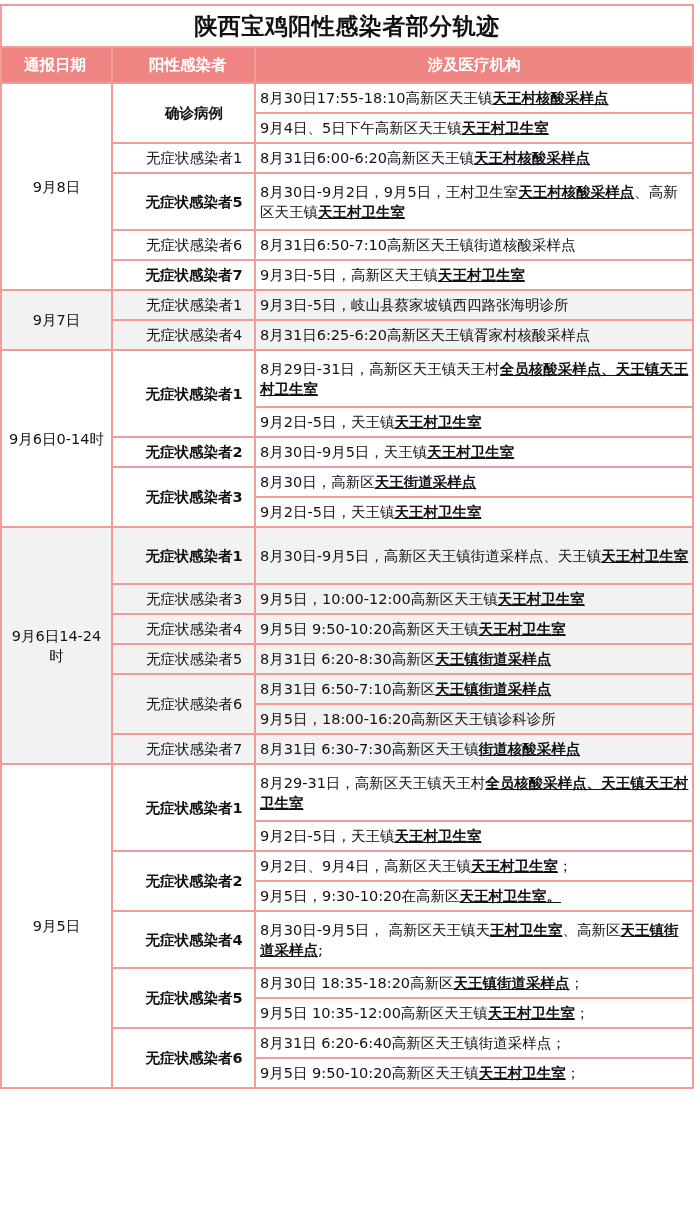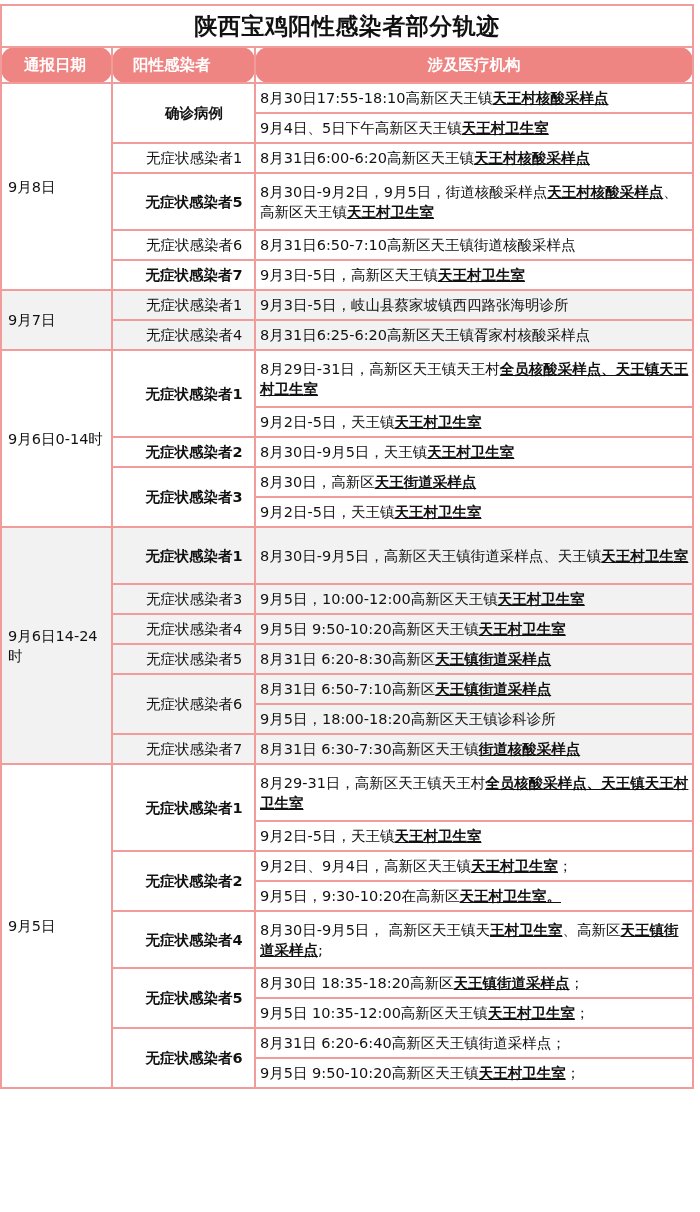--- a/index.html
+++ b/index.html
@@ -1,24 +1,24 @@
 <!DOCTYPE html>
 <html><head>
   <meta charset="utf-8">
   <style>
     html, body { margin: 0; padding: 0; background: #ffffff; }
     body { width: 700px; height: 1212px; overflow: hidden; font-family: "DejaVu Sans", "Liberation Sans", sans-serif; color: #111; }
     .wrap { position: absolute; left: 0; top: 4px; width: 692px; }
     table { border-collapse: collapse; width: 692px; table-layout: fixed; }
     td, th { border: 2px solid #f19b9b; padding: 0; font-size: 14.5px; line-height: 20px; }
     .title-cell { height: 40px; text-align: center; font-size: 23px; font-weight: bold; background: #fff; letter-spacing: 0.5px; }
-    .hdr th { background: #ef8583; color: #fff; font-weight: bold; font-size: 15.5px; height: 34px; text-align: center; border-radius: 14px; }
+    .hdr th { background: #ef8583; color: #fff; font-weight: bold; font-size: 15.5px; height: 34px; text-align: center; }
     .hdr th.c1 { text-align: left; padding-left: 22px; }
-    .hdr th.c2 { text-align: left; padding-left: 20px; }
-    td.date { text-align: left; vertical-align: middle; padding: 0 6px; }
+    .hdr th.c2 { text-align: left; padding-left: 36px; }
+    td.date { text-align: center; vertical-align: middle; padding: 0 6px; }
     td.person { text-align: center; vertical-align: middle; padding-left: 21px; }
     td.person.bold { font-weight: bold; }
     td.loc { text-align: left; vertical-align: middle; padding: 0 2px 0 4px; }
     td.loc b { font-weight: bold; text-decoration: underline; }
     tr.g-alt td { background: #f2f2f2; }
     .h1 { height: 30px; }
     .h2 { height: 57px; }
   </style>
 </head>
 <body>
@@ -48,21 +48,21 @@
         </tr>
         <tr class="h1">
           <td class="loc"><span>9月4日、5日下午高新区天王镇</span><b>天王村卫生室</b></td>
         </tr>
         <tr class="h1">
           <td class="person" rowspan="1">无症状感染者1</td>
           <td class="loc"><span>8月31日6:00-6:20高新区天王镇</span><b>天王村核酸采样点</b></td>
         </tr>
         <tr class="h2">
           <td class="person bold" rowspan="1">无症状感染者5</td>
-          <td class="loc"><span>8月30日-9月2日，9月5日，街道核酸采样点</span><b>天王村核酸采样点</b><span>、高新区天王镇</span><b>天王村卫生室</b></td>
+          <td class="loc"><span>8月30日-9月2日，9月5日，王村卫生室</span><b>天王村核酸采样点</b><span>、高新区天王镇</span><b>天王村卫生室</b></td>
         </tr>
         <tr class="h1">
           <td class="person" rowspan="1">无症状感染者6</td>
           <td class="loc"><span>8月31日6:50-7:10高新区天王镇街道核酸采样点</span></td>
         </tr>
         <tr class="h1">
           <td class="person bold" rowspan="1">无症状感染者7</td>
           <td class="loc"><span>9月3日-5日，高新区天王镇</span><b>天王村卫生室</b></td>
         </tr>
         <tr class="g-alt h1">
@@ -108,21 +108,21 @@
         </tr>
         <tr class="g-alt h1">
           <td class="person" rowspan="1">无症状感染者5</td>
           <td class="loc"><span>8月31日 6:20-8:30高新区</span><b>天王镇街道采样点</b></td>
         </tr>
         <tr class="g-alt h1">
           <td class="person" rowspan="2">无症状感染者6</td>
           <td class="loc"><span>8月31日  6:50-7:10高新区</span><b>天王镇街道采样点</b></td>
         </tr>
         <tr class="g-alt h1">
-          <td class="loc"><span>9月5日，18:00-18:20高新区天王镇诊科诊所</span></td>
+          <td class="loc"><span>9月5日，18:00-16:20高新区天王镇诊科诊所</span></td>
         </tr>
         <tr class="g-alt h1">
           <td class="person" rowspan="1">无症状感染者7</td>
           <td class="loc"><span>8月31日  6:30-7:30高新区天王镇</span><b>街道核酸采样点</b></td>
         </tr>
         <tr class="h2">
           <td class="date" rowspan="9">9月5日</td>
           <td class="person bold" rowspan="2">无症状感染者1</td>
           <td class="loc"><span>8月29-31日，高新区天王镇天王村</span><b>全员核酸采样点、天王镇天王村卫生室</b></td>
         </tr>

